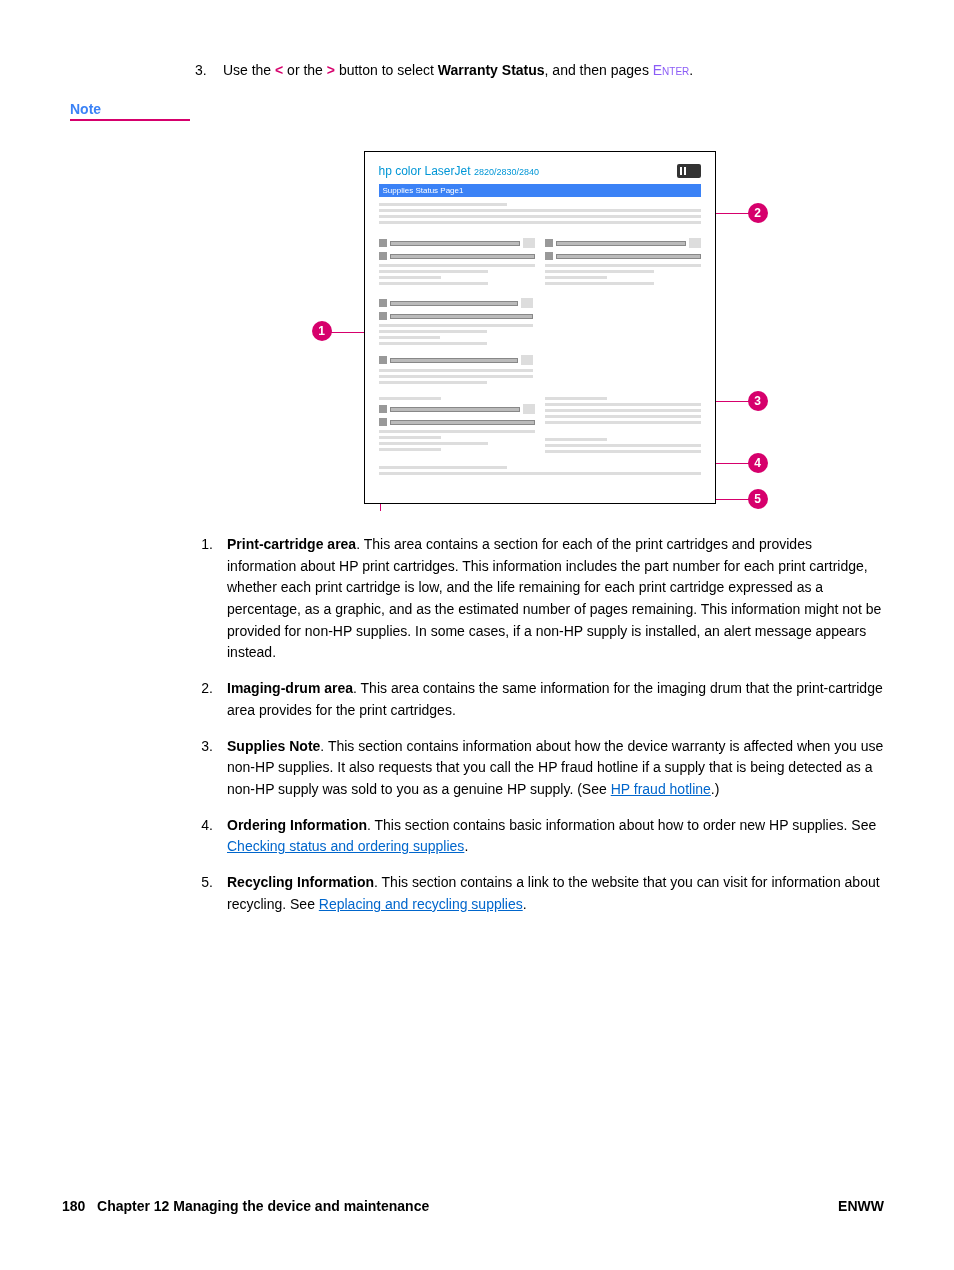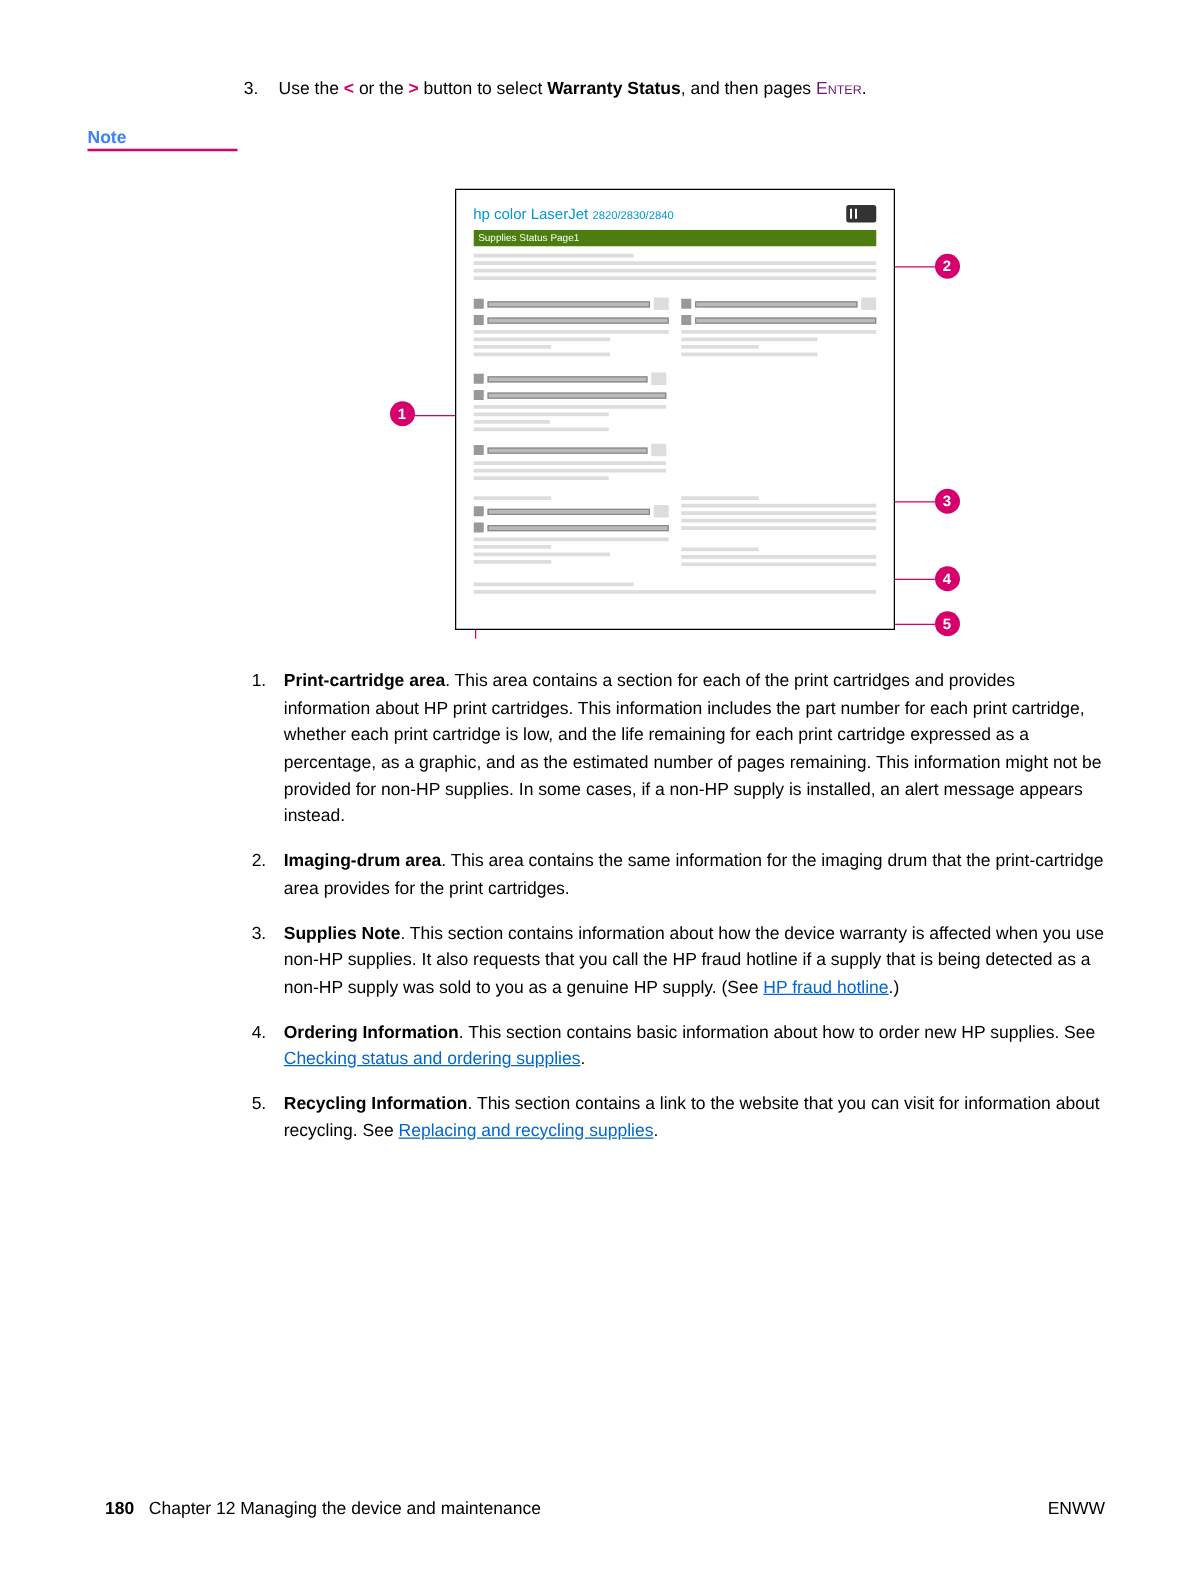--- a/index.html
+++ b/index.html
@@ -10,41 +10,41 @@
       background: #fff;
       width: 954px;
       height: 1270px;
       position: relative;
       padding: 60px 70px 40px 70px;
     }
     .content { margin-left: 125px; }
     .step-line { margin-bottom: 20px; line-height: 1.5; }
     .step-num { display: inline-block; width: 24px; }
     .pink-angle { color: #d6006c; font-weight: bold; }
-    .pink-small-caps { color: #701a75; font-variant: small-caps; }
+    .pink-small-caps { color: #8b5cf6; font-variant: small-caps; }
     .note-row { display: flex; margin-bottom: 30px; margin-left: -125px; }
     .note-label {
       color: #3b82f6;
       font-weight: bold;
       border-bottom: 2px solid #d6006c;
       width: 120px;
       padding-bottom: 2px;
       flex-shrink: 0;
       margin-right: 5px;
     }
     .note-text { line-height: 1.5; }
     .diagram-wrap { position: relative; width: 420px; margin: 0 auto 30px auto; }
     .diagram { border: 1px solid #000; background: #fff; width: 352px; margin: 0 auto; padding: 12px 14px 18px 14px; position: relative; }
     .d-header { display: flex; justify-content: space-between; align-items: center; margin-bottom: 6px; }
     .d-title { font-family: Arial; font-size: 12px; }
     .d-title .hp { color: #0096d6; }
     .d-title .model { color: #0096d6; font-size: 9px; }
     .hp-logo { width: 24px; height: 14px; background: #333; border-radius: 2px; position: relative; }
     .hp-logo::after { content: ""; position: absolute; top: 3px; left: 3px; right: 3px; bottom: 3px; background: linear-gradient(90deg,#fff 0,#fff 2px,#333 2px,#333 4px,#fff 4px,#fff 6px,#333 6px); }
-    .d-subhead { background: #4d7c0f; color: #fff; font-size: 8px; padding: 2px 4px; display: flex; justify-content: flex-start; margin-bottom: 6px; }
+    .d-subhead { background: #3b82f6; color: #fff; font-size: 8px; padding: 2px 4px; display: flex; justify-content: flex-start; margin-bottom: 6px; }
     .d-line { background: #ddd; height: 3px; margin: 3px 0; }
     .d-line.short { width: 40%; }
     .d-line.med { width: 70%; }
     .d-grid { display: flex; gap: 10px; }
     .d-col { flex: 1; }
     .d-bar-row { display: flex; align-items: center; gap: 3px; margin: 4px 0; }
     .d-icon { width: 8px; height: 8px; background: #999; }
     .d-bar { flex: 1; height: 5px; background: #bbb; border: 1px solid #888; }
     .d-block { margin-bottom: 10px; }
     .d-right-chunk { background: #ddd; height: 10px; width: 12px; float: right; }
@@ -74,25 +74,26 @@
     .cl-1v { left: 50px; width: 1px; top: 48px; height: 312px; }
     .desc-list { margin-top: 24px; }
     .desc-item { display: flex; margin-bottom: 14px; line-height: 1.55; }
     .desc-num { width: 32px; flex-shrink: 0; text-align: right; padding-right: 14px; }
     .desc-body { flex: 1; }
     .desc-body b { font-weight: bold; }
     a.hp-link { color: #0066cc; text-decoration: underline; }
     .footer {
       position: absolute;
       bottom: 56px;
-      left: 84px;
+      left: 62px;
       right: 70px;
       display: flex;
       justify-content: space-between;
       font-size: 14px;
+      font-weight: bold;
     }
   </style>
 </head>
 <body>
 
 <div class="content">
   <div class="step-line">
     <span class="step-num">3.</span>
     <span>Use the </span><span class="pink-angle">&lt;</span><span> or the </span><span class="pink-angle">&gt;</span><span> button to select </span><b>Warranty Status</b><span>, and then pages </span><span class="pink-small-caps">Enter</span><span>.</span>
   </div>

